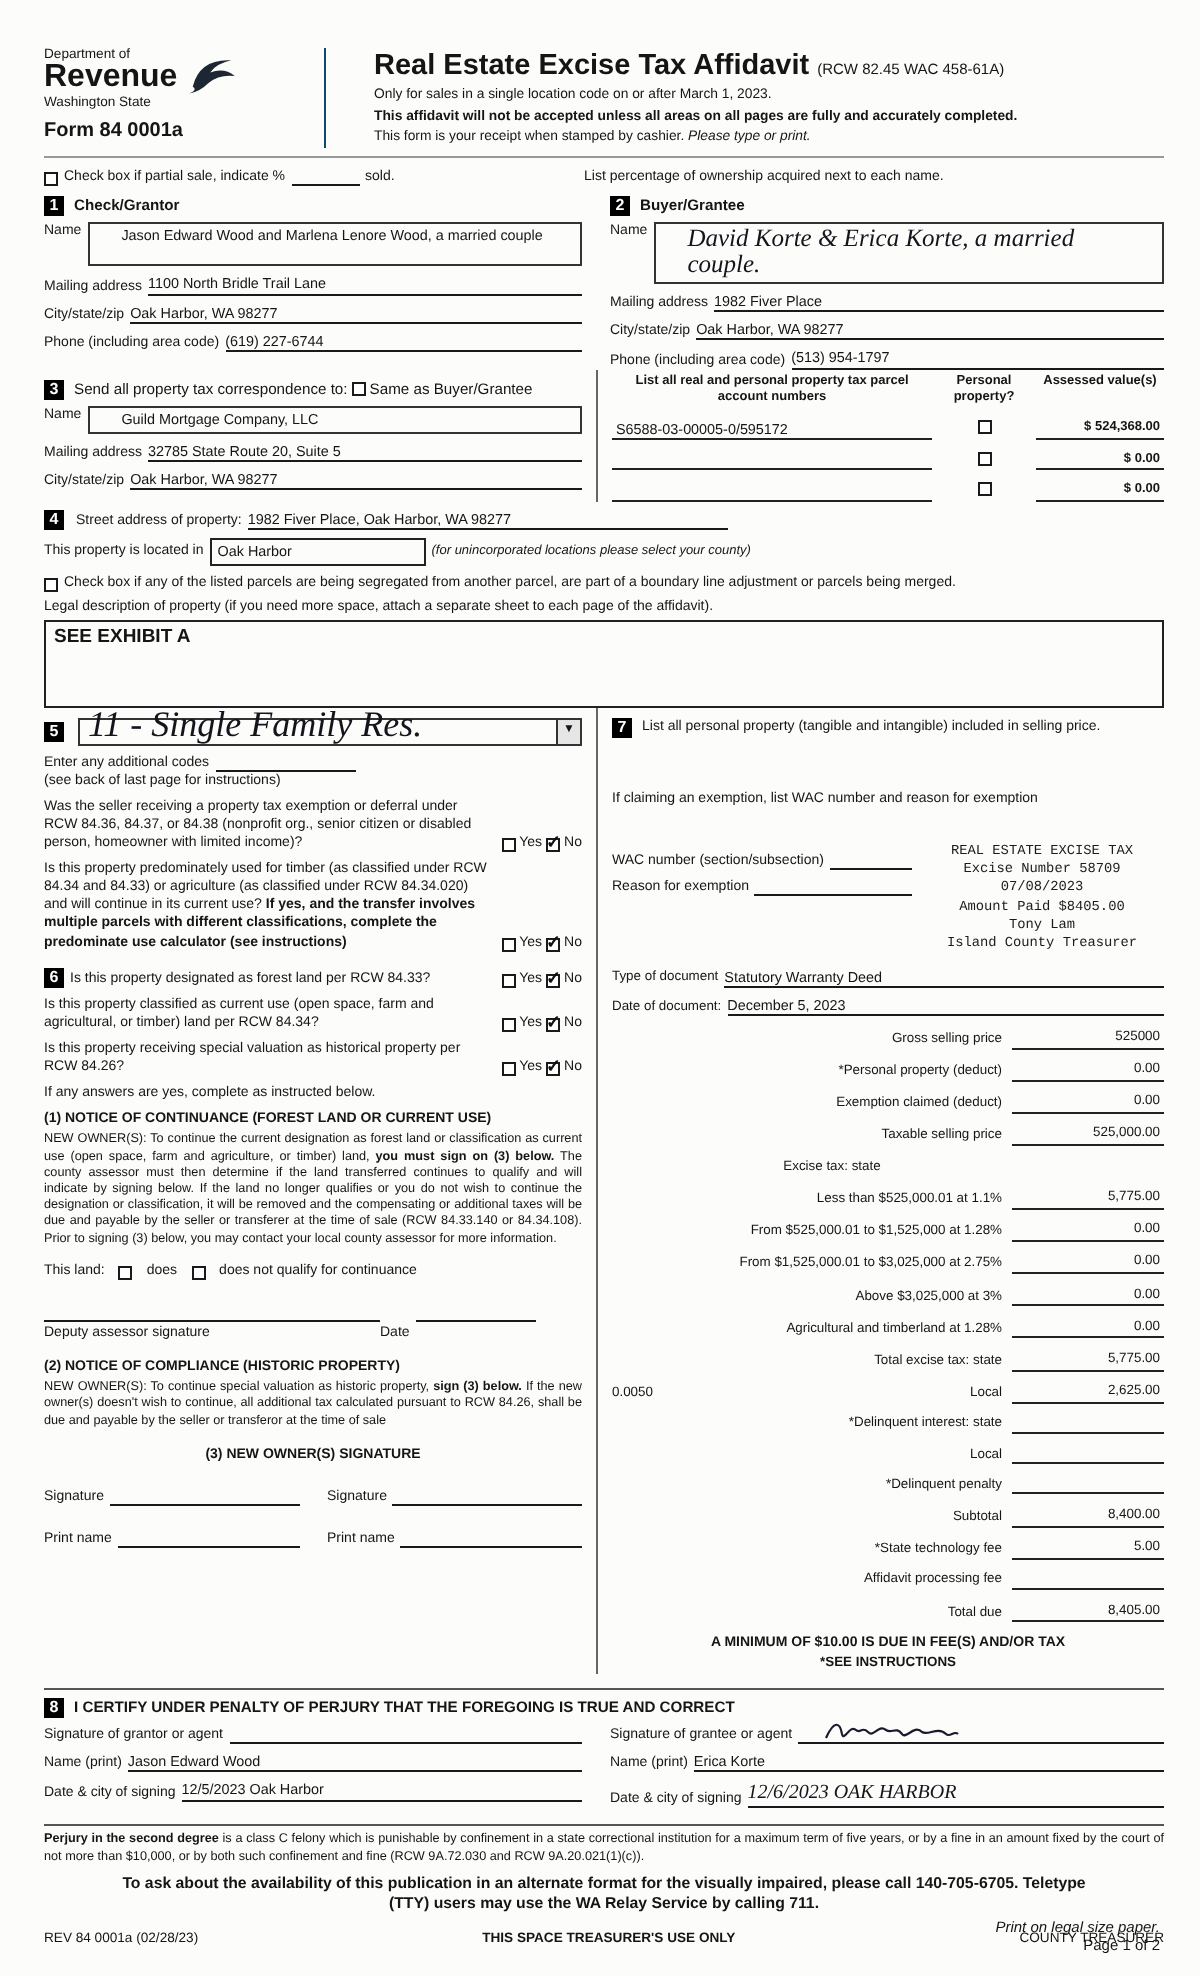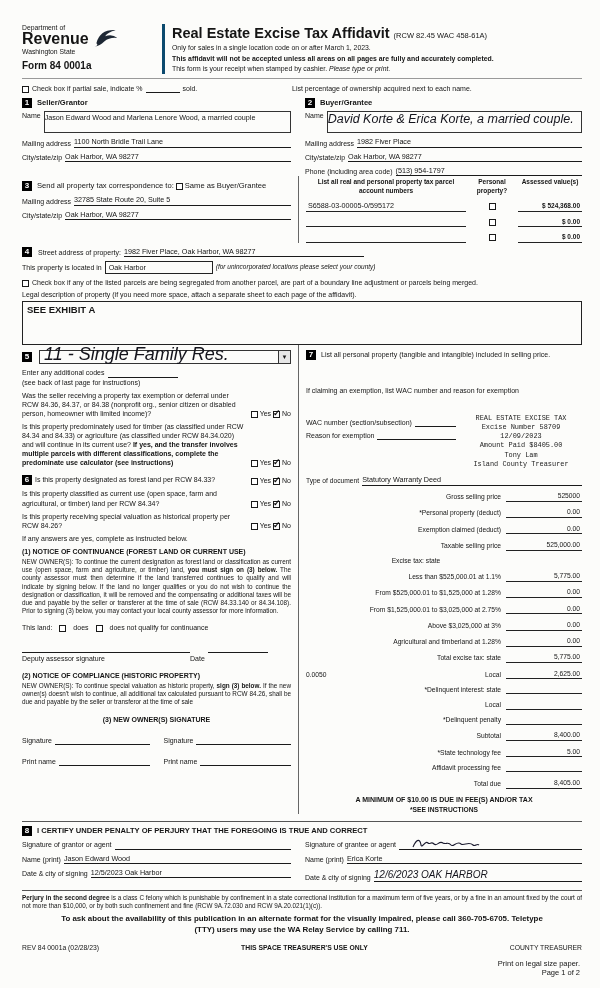--- a/index.html
+++ b/index.html
@@ -9,47 +9,47 @@
   .b { font-weight:bold; }
   .center { text-align:center; }
   .fill { border-bottom:1px solid #1a1a1a; display:inline-block; min-height:8px; }
   .grow { flex:1; }
   .frow { display:flex; align-items:flex-end; gap:3px; margin-top:4px; }
   .cb { width:7px; height:7px; border:1px solid #1a1a1a; display:inline-block; position:relative;
         background:#fff; flex:none; vertical-align:-1px; }
   .cb.checked::after { content:"✓"; position:absolute; left:-1px; top:-4px; font-size:9px; font-weight:bold; color:#111; }
   .secnum { display:inline-block; min-width:10px; height:10px; background:#000; color:#fff; font-weight:bold;
             font-size:8px; line-height:10px; text-align:center; flex:none; margin-right:3px; }
-  .hand { font-family:Liberation Sans, sans-serif; font-style:italic; color:#14141c; }
+  .hand { font-family:Liberation Serif, serif; font-style:italic; color:#14141c; }
   .typed { font-size:7.2px; }
   .sec-head { display:flex; align-items:center; gap:2px; font-size:7.6px; margin-top:5px; }
   .two-col { display:flex; }
   .col-left { width:276px; flex:none; padding-right:7px; }
   .col-right { flex:1; padding-left:7px; }
   .vdiv .col-right { border-left:1px solid #666; }
 
   
   .header { display:flex; padding-bottom:4px; border-bottom:1px solid #999; }
   .agency { width:140px; flex:none; }
   .agency-top { display:flex; gap:3px; }
   .agency-text { line-height:1.05; }
   .dept-small, .dept-state { font-size:6.8px; }
   .dept-big { font-size:16px; font-weight:bold; }
   .form-number { font-weight:bold; font-size:10px; margin-top:4px; }
-  .title-block { flex:1; padding-left:7px; border-left:3px solid #0c4a6e; }
+  .title-block { flex:1; padding-left:24px; border-left:1px solid #0c4a6e; }
   .title-row { display:flex; align-items:baseline; gap:4px; }
   .form-title { font-size:14.5px; font-weight:bold; }
   .form-rcw { font-size:7.5px; }
   .hnote { font-size:6.9px; margin-top:1.5px; }
 
   .partial-row { display:flex; align-items:flex-end; gap:3px; margin-top:5px; }
   .ownership-note { margin-left:auto; width:290px; }
 
   .name-row { display:flex; gap:3px; margin-top:3px; align-items:flex-start; }
-  .namebox { flex:1; border:1px solid #333; min-height:22px; padding:1px 0; }
+  .namebox { flex:1; border:1px solid #333; min-height:22px; padding:1px 16px; }
   .namebox .hand { font-size:12.5px; line-height:1.05; display:block; }
 
   .ptable { font-size:6.5px; }
   .phead { display:flex; gap:4px; text-align:center; margin-top:2px; }
   .pc1 { flex:1; } .pc2 { width:44px; text-align:center; flex:none; } .pc3 { width:64px; flex:none; text-align:center; }
   .prow { display:flex; gap:4px; align-items:flex-end; margin-top:6px; }
   .prow .pc1 { border-bottom:1px solid #222; text-align:left; padding-left:2px; min-height:8px; }
   .prow .pc3 { border-bottom:1px solid #222; text-align:right; font-weight:bold; padding-right:2px; min-height:8px; }
 
   .locbox { border:1px solid #222; min-width:108px; padding:1px 3px; min-height:11px; display:inline-block; }
@@ -91,21 +91,21 @@
 
   .sec8 { border-top:1px solid #555; margin-top:7px; padding-top:2px; }
   .sigfill { position:relative; }
   .scribble { position:absolute; left:12px; bottom:-2px; height:14px; }
   .dateh { font-size:10px; }
   .perjury { border-top:1px solid #555; margin-top:8px; padding-top:3px; font-size:6.35px; text-align:justify; }
   .altformat { font-size:7.9px; font-weight:bold; text-align:center; margin-top:4px; padding:0 30px; }
   .footrow { display:flex; margin-top:9px; font-size:6.8px; }
   .footrow .mid { flex:1; text-align:center; font-weight:bold; }
   .pagenote { position:absolute; right:20px; bottom:10px; text-align:right; font-size:7.5px; }
-  .pagenote .legal { }
+  .pagenote .legal { font-style:italic; }
 </style>
 </head>
 <body>
 
 <div class="page">
 
   <div class="header">
     <div class="agency">
       <div class="agency-top">
         <div class="agency-text">
@@ -135,33 +135,37 @@
     <span>Check box if partial sale, indicate %</span>
     <span class="fill" style="width:34px"></span>
     <span>sold.</span>
     <span class="ownership-note">List percentage of ownership acquired next to each name.</span>
   </div>
 
   <div class="two-col">
     <div class="col-left">
       <div class="sec-head">
           <span class="secnum">1</span>
-          <span class="b">Seller/Grantor</span>
+          <span class="b">Check/Grantor</span>
         </div>
       <div class="name-row">
         <span>Name</span>
         <div class="namebox"><span class="typed">Jason Edward Wood and Marlena Lenore Wood, a married couple</span></div>
       </div>
       <div class="frow">
           <span>Mailing address</span>
           <span class="fill grow typed">1100 North Bridle Trail Lane</span>
         </div>
       <div class="frow">
           <span>City/state/zip</span>
           <span class="fill grow typed">Oak Harbor, WA 98277</span>
+        </div>
+      <div class="frow">
+          <span>Phone (including area code)</span>
+          <span class="fill grow typed">(619) 227-6744</span>
         </div>
     </div>
     <div class="col-right">
       <div class="sec-head">
           <span class="secnum">2</span>
           <span class="b">Buyer/Grantee</span>
         </div>
       <div class="name-row">
         <span>Name</span>
         <div class="namebox">
@@ -183,20 +187,24 @@
     </div>
   </div>
 
   <div class="two-col vdiv">
     <div class="col-left">
       <div class="sec-head">
         <span class="secnum">3</span>
         <span>Send all property tax correspondence to:</span>
         <span class="cb"></span>
         <span>Same as Buyer/Grantee</span>
+      </div>
+      <div class="name-row">
+        <span>Name</span>
+        <div class="namebox" style="min-height:13px"><span class="typed">Guild Mortgage Company, LLC</span></div>
       </div>
       <div class="frow">
           <span>Mailing address</span>
           <span class="fill grow typed">32785 State Route 20, Suite 5</span>
         </div>
       <div class="frow">
           <span>City/state/zip</span>
           <span class="fill grow typed">Oak Harbor, WA 98277</span>
         </div>
     </div>
@@ -294,21 +302,21 @@
               <span class="fill grow"></span>
             </div>
           <div class="frow">
               <span>Reason for exemption</span>
               <span class="fill grow"></span>
             </div>
         </div>
         <div class="stamp">
           <div>REAL ESTATE EXCISE TAX</div>
           <div>Excise Number 58709</div>
-          <div>12/09/2023</div>
+          <div>07/08/2023</div>
           <div>Amount Paid $8405.00</div>
           <div>Tony Lam</div>
           <div>Island County Treasurer</div>
         </div>
       </div>
     </div>
   </div>
 
   <div class="two-col vdiv">
     <div class="col-left">
@@ -380,20 +388,24 @@
             <span class="fill grow"></span>
           </div>
       </div>
     </div>
 
     <div class="col-right taxcol">
       <div class="frow" style="margin-top:6px">
         <span>Type of document</span>
         <span class="fill grow typed">Statutory Warranty Deed</span>
       </div>
+      <div class="frow">
+        <span>Date of document:</span>
+        <span class="fill grow typed">December 5, 2023</span>
+      </div>
 
       <div class="trow">
           <span class="tlabel">Gross selling price</span>
           <span class="tval">525000</span>
         </div>
       <div class="trow">
           <span class="tlabel">*Personal property (deduct)</span>
           <span class="tval">0.00</span>
         </div>
       <div class="trow">
@@ -507,21 +519,21 @@
             <span>Date &amp; city of signing</span>
             <span class="fill grow hand dateh">12/6/2023  OAK HARBOR</span>
           </div>
       </div>
     </div>
   </div>
 
   <div class="perjury">
     <span class="b">Perjury in the second degree</span><span> is a class C felony which is punishable by confinement in a state correctional institution for a maximum term of five years, or by a fine in an amount fixed by the court of not more than $10,000, or by both such confinement and fine (RCW 9A.72.030 and RCW 9A.20.021(1)(c)).</span>
   </div>
-  <div class="altformat">To ask about the availability of this publication in an alternate format for the visually impaired, please call 360-705-6705. Teletype (TTY) users may use the WA Relay Service by calling 711.</div>
+  <div class="altformat">To ask about the availability of this publication in an alternate format for the visually impaired, please call 140-705-6705. Teletype (TTY) users may use the WA Relay Service by calling 711.</div>
   <div class="footrow">
     <span>REV 84 0001a  (02/28/23)</span>
     <span class="mid">THIS SPACE TREASURER'S USE ONLY</span>
     <span>COUNTY TREASURER</span>
   </div>
   <div class="pagenote">
     <div class="legal">Print on legal size paper.</div>
     <div>Page 1 of 2</div>
   </div>
 

